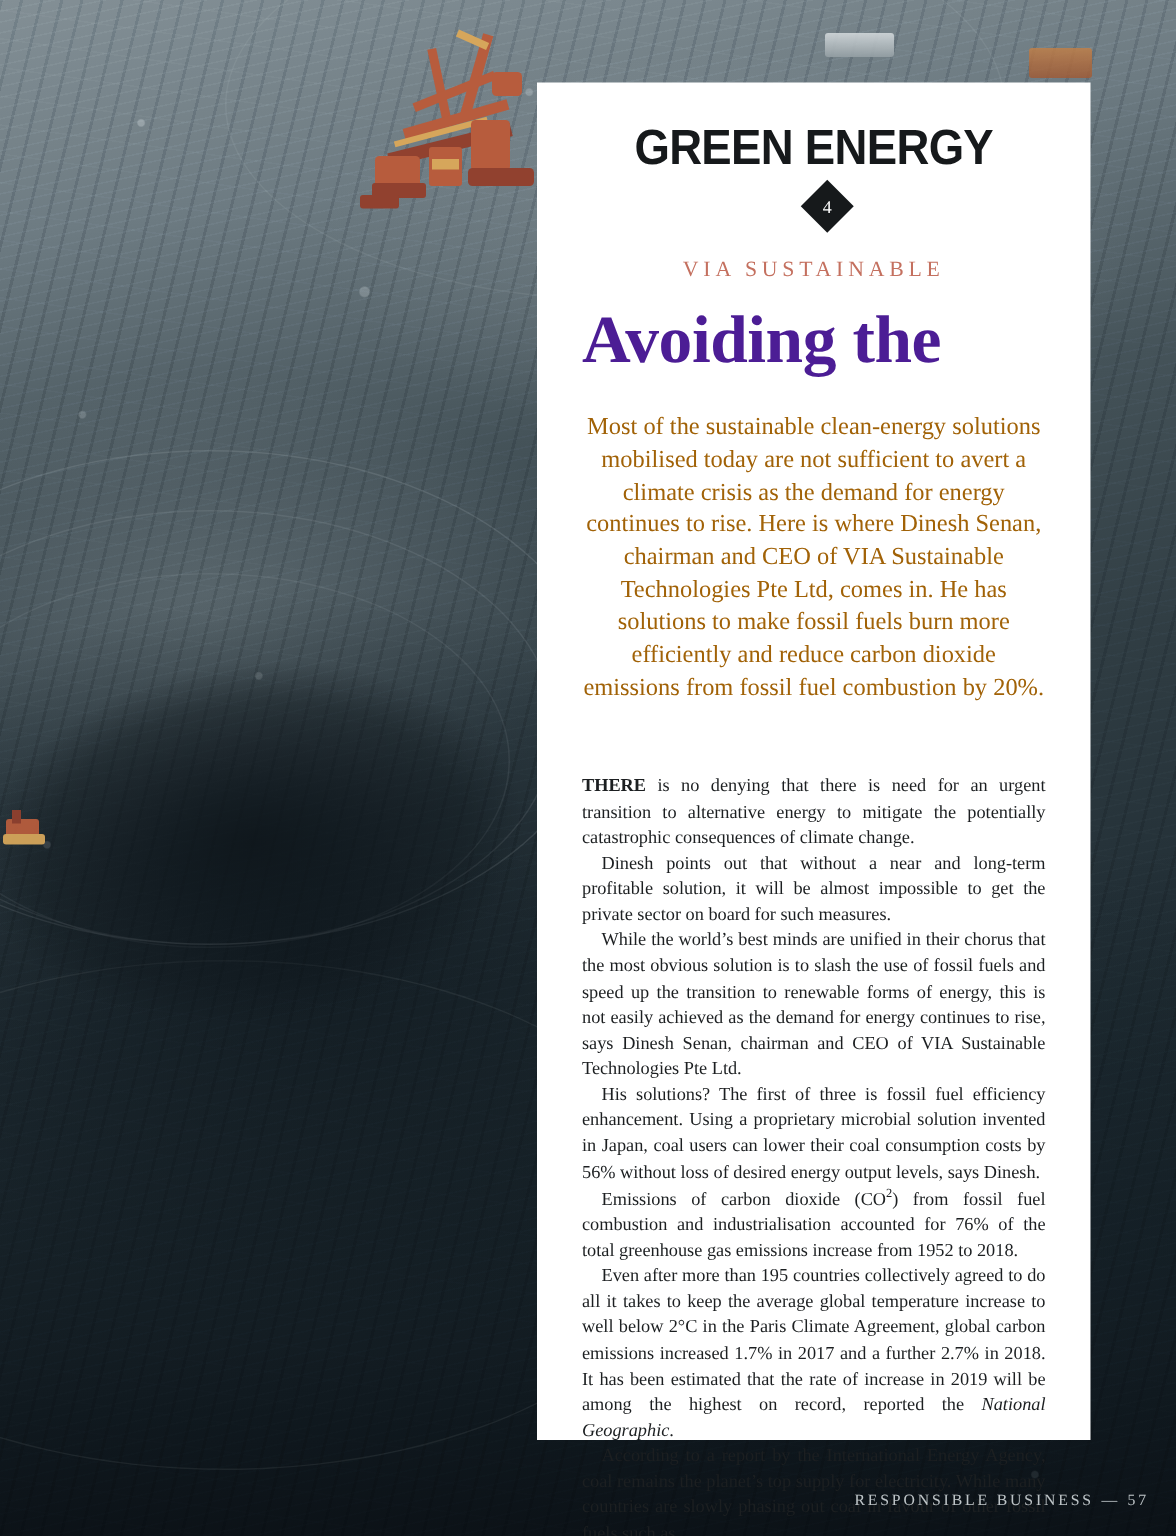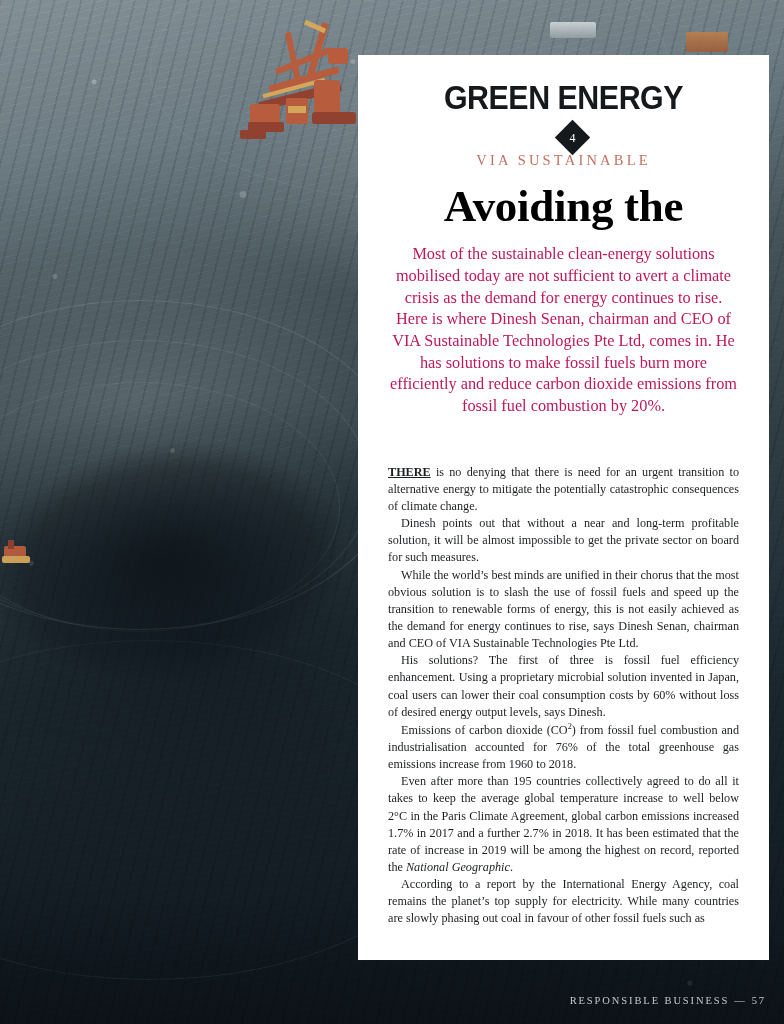--- a/index.html
+++ b/index.html
@@ -82,21 +82,21 @@
   .excavator-2 { position:absolute; left:0px; top:540px; width:40px; height:34px; opacity:.95; }
   .truck-top { position:absolute; left:550px; top:22px; width:46px; height:16px;
     background:linear-gradient(#cfd9dd,#8fa0a8); border-radius:2px; opacity:.9; }
   .truck-top2 { position:absolute; left:686px; top:32px; width:42px; height:20px;
     background:linear-gradient(#e07a22,#c0531a); border-radius:2px; opacity:.85; }
 
   
   .panel {
     position:absolute;
     left:358px; top:55px;
-    width:411px; height:905px;
+    width:369px; height:905px;
     background:#ffffff;
     padding:26px 30px 0 30px;
   }
 
   .section-title {
     text-align:center;
     font-family:"Liberation Sans", sans-serif;
     font-weight:bold;
     font-size:33px;
     letter-spacing:-0.5px;
@@ -114,61 +114,61 @@
   }
   .badge span {
     transform:rotate(-45deg);
     color:#ffffff;
     font-family:"Liberation Serif", serif;
     font-size:12px;
     line-height:1;
   }
 
   .kicker {
-    margin-top:0;
+    margin-top:20px;
     text-align:center;
     color:#c4705f;
     font-family:"Liberation Serif", serif;
     font-size:14.5px;
     letter-spacing:3.2px;
     line-height:1.42;
   }
 
   .headline {
     margin-top:12px;
-    text-align:center;
+    text-align:left;
     font-family:"Liberation Serif", serif;
     font-weight:bold;
     font-size:45px;
     line-height:1.04;
-    color:#000000;
+    color:#4c1d95;
     letter-spacing:-0.3px;
   }
 
   .standfirst {
-    margin-top:14px;
+    margin-top:24px;
     text-align:center;
     font-family:"Liberation Serif", serif;
     font-size:16.3px;
     line-height:1.33;
-    color:#be185d;
+    color:#a16207;
   }
 
   .body-col {
     margin-top:47px;
     font-family:"Liberation Serif", serif;
     font-size:12.2px;
     line-height:1.405;
     color:#1c1f21;
     text-align:justify;
     hyphens:none;
   }
   .body-col p { text-indent:13px; }
   .body-col p.first { text-indent:0; }
-  .body-col b { font-weight:bold;text-decoration:underline; }
+  .body-col b { font-weight:bold; }
   .body-col i { font-style:italic; }
   sup { font-size:.68em; vertical-align:super; }
 
   
   .footer {
     position:absolute;
     right:18px; bottom:18px;
     color:rgba(240,246,248,0.78);
     font-family:"Liberation Serif", serif;
     font-size:10.5px;
@@ -238,23 +238,23 @@
       <div>Avoiding the</div>
     </h1>
 
     <div class="standfirst">Most of the sustainable clean-energy solutions mobilised today are not sufficient to avert a climate crisis as the demand for energy continues to rise. Here is where Dinesh Senan, chairman and CEO of VIA Sustainable Technologies Pte Ltd, comes in. He has solutions to make fossil fuels burn more efficiently and reduce carbon dioxide emissions from fossil fuel combustion by 20%.</div>
 
     <div class="body-col">
       <p class="first"><b>THERE</b><span> is no denying that there is need for an urgent transition to alternative energy to mitigate the potentially catastrophic consequences of climate change.</span></p>
 
       <p>Dinesh points out that without a near and long-term profitable solution, it will be almost impossible to get the private sector on board for such measures.</p>
       <p>While the world’s best minds are unified in their chorus that the most obvious solution is to slash the use of fossil fuels and speed up the transition to renewable forms of energy, this is not easily achieved as the demand for energy continues to rise, says Dinesh Senan, chairman and CEO of VIA Sustainable Technologies Pte Ltd.</p>
-      <p>His solutions? The first of three is fossil fuel efficiency enhancement. Using a proprietary microbial solution invented in Japan, coal users can lower their coal consumption costs by 60% without loss of desired energy output levels, says Dinesh.</p>
-
-      <p><span>Emissions of carbon dioxide (CO</span><sup>2</sup><span>) from fossil fuel combustion and industrialisation accounted for 76% of the total greenhouse gas emissions increase from 1960 to 2018.</span></p>
+      <p>His solutions? The first of three is fossil fuel efficiency enhancement. Using a proprietary microbial solution invented in Japan, coal users can lower their coal consumption costs by 56% without loss of desired energy output levels, says Dinesh.</p>
+
+      <p><span>Emissions of carbon dioxide (CO</span><sup>2</sup><span>) from fossil fuel combustion and industrialisation accounted for 76% of the total greenhouse gas emissions increase from 1952 to 2018.</span></p>
 
       <p><span>Even after more than 195 countries collectively agreed to do all it takes to keep the average global temperature increase to well below 2°C in the Paris Climate Agreement, global carbon emissions increased 1.7% in 2017 and a further 2.7% in 2018. It has been estimated that the rate of increase in 2019 will be among the highest on record, reported the </span><i>National Geographic</i><span>.</span></p>
 
       <p>According to a report by the International Energy Agency, coal remains the planet’s top supply for electricity. While many countries are slowly phasing out coal in favour of other fossil fuels such as</p>
     </div>
   </div>
 
   <div class="footer">
     <span>RESPONSIBLE BUSINESS</span><span class="dash">—</span><span>57</span>
   </div>

